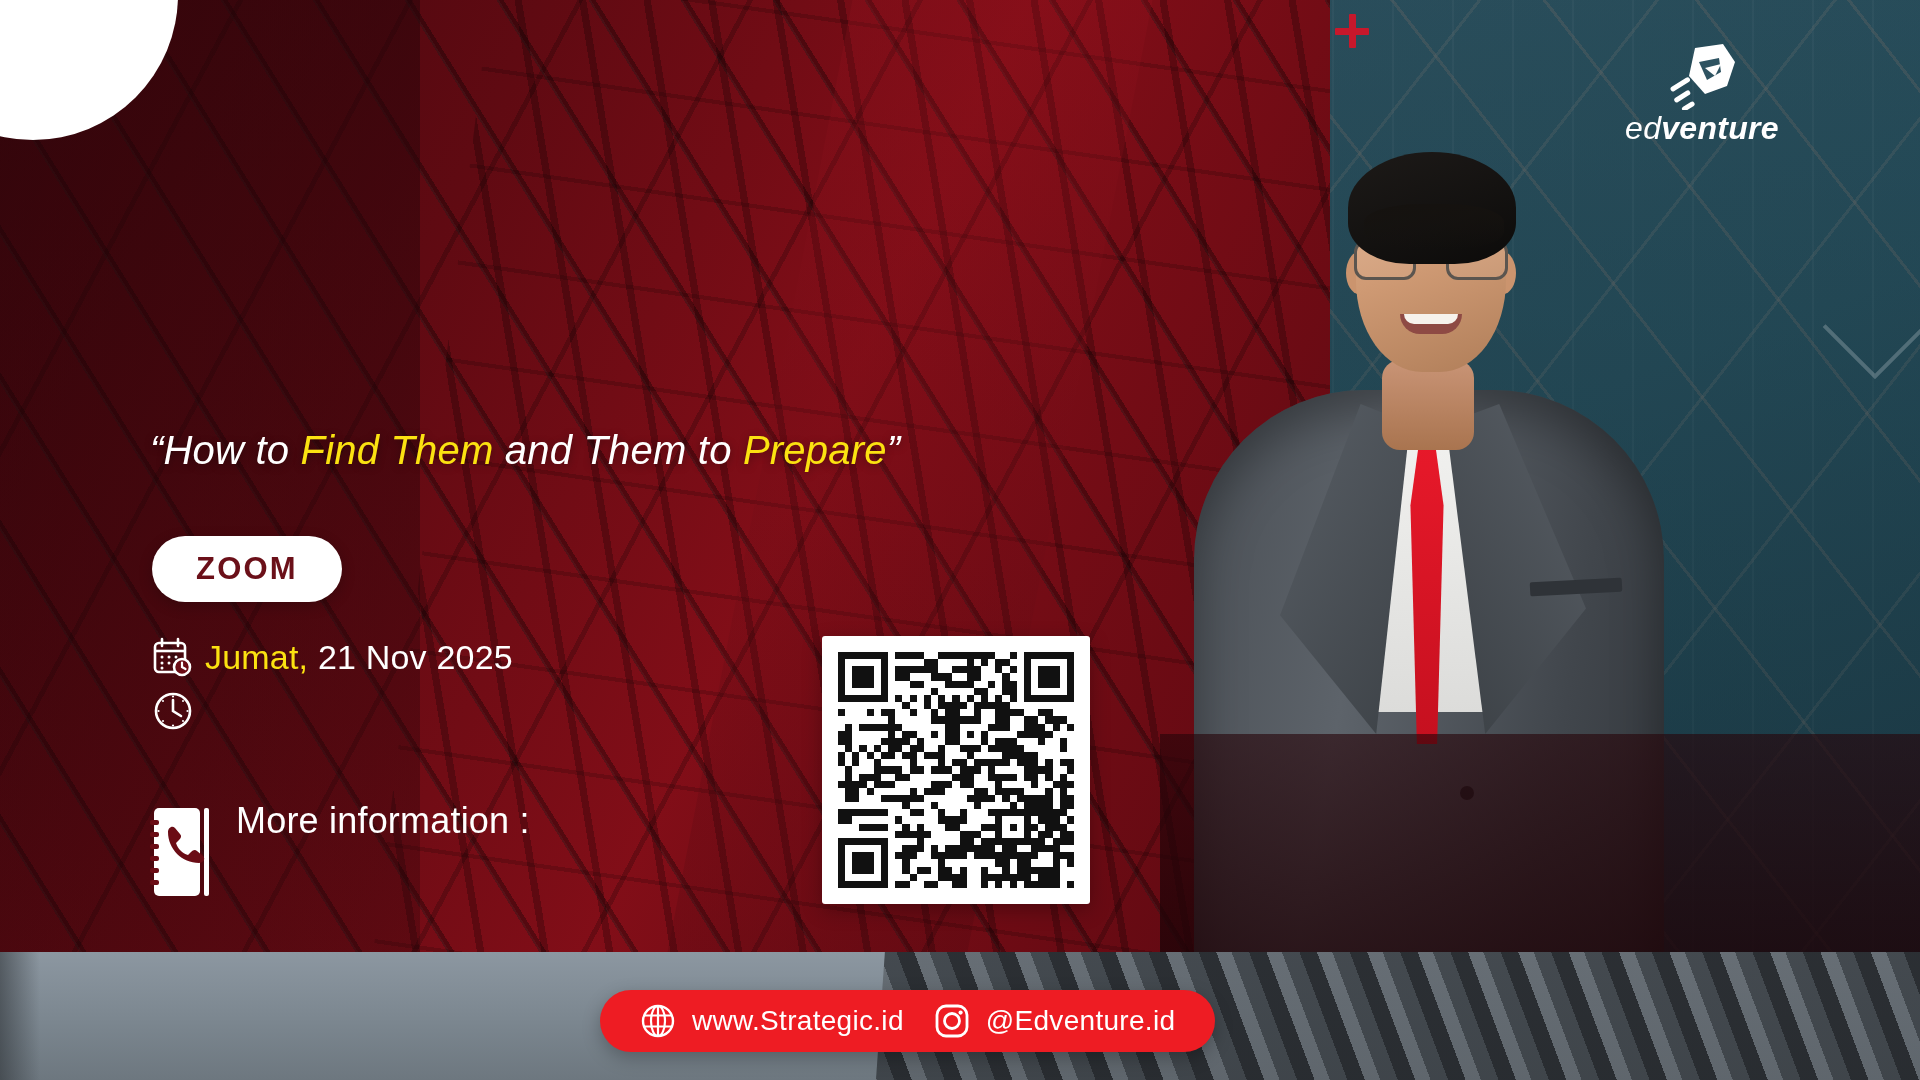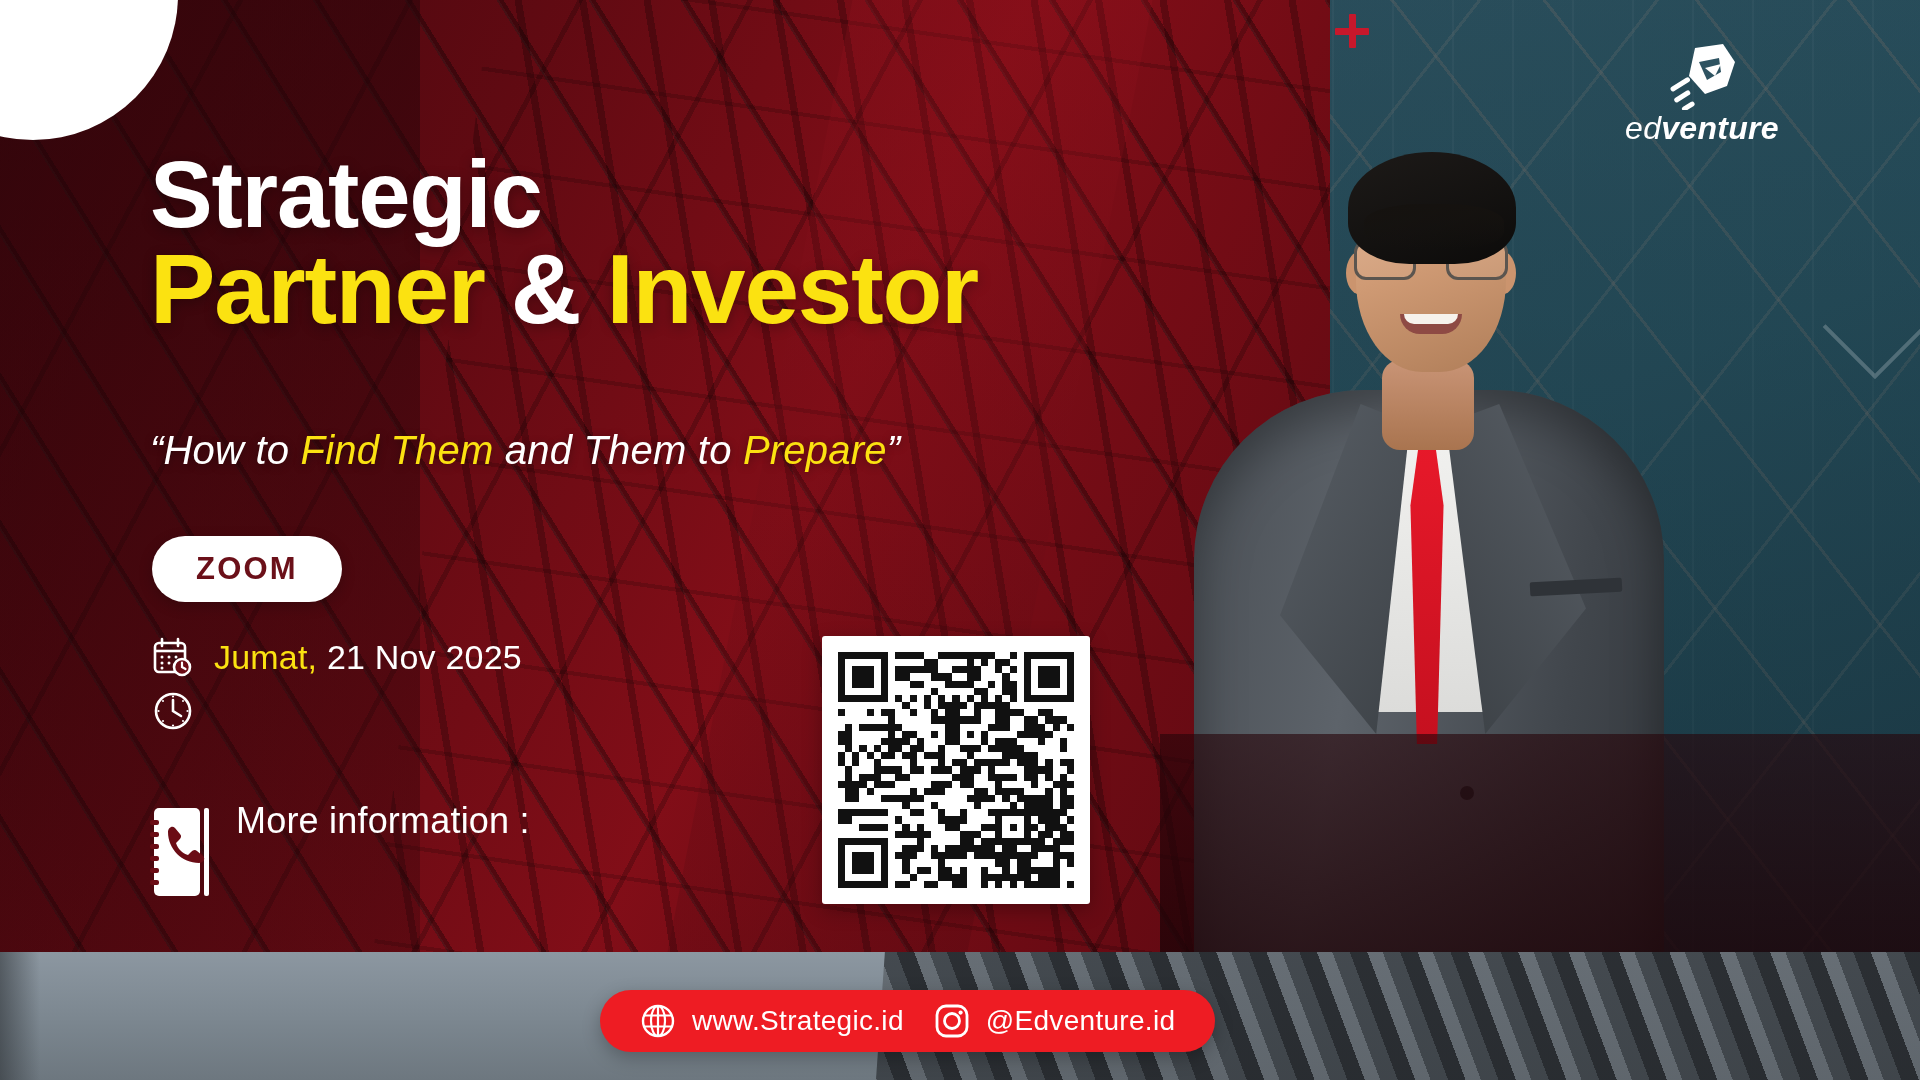--- a/index.html
+++ b/index.html
@@ -222,21 +222,21 @@
   
   .zoom-badge {
     position:absolute; left:152px; top:536px;
     padding:15px 44px; background:#ffffff; border-radius:40px;
     font-size:31px; font-weight:800; letter-spacing:2.2px; color:#6b1019;
     box-shadow:0 4px 14px rgba(0,0,0,.22);
   }
 
   
   .meta { position:absolute; left:152px; top:636px; }
-  .meta-row { display:flex; align-items:center; gap:20px; margin-bottom:12px; }
+  .meta-row { display:flex; align-items:center; gap:11px; margin-bottom:12px; }
   .meta-text { font-size:34px; color:#ffffff; letter-spacing:.2px; white-space:nowrap; }
   .meta-text .yellow { color:#fbe211; }
   .ic { width:42px; height:42px; flex:0 0 42px; }
 
   
   .contact { position:absolute; left:148px; top:800px; display:flex; align-items:flex-start; gap:22px; }
   .contact-icon { width:66px; height:92px; flex:0 0 66px; margin-top:6px; }
   .contact-label { font-size:36px; color:#ffffff; line-height:1.18; white-space:nowrap; letter-spacing:.2px; }
   .contact-phone { font-size:53px; font-weight:800; color:#fbe211; line-height:1.05; letter-spacing:.5px; white-space:nowrap; }
 
@@ -328,24 +328,20 @@
         <path d="M34 20 L54 16 L56 30 L42 38 Z" fill="#2e5361"></path>
         <path d="M40 26 L56 22 L50 34 Z" fill="#ffffff"></path>
         <rect x="4" y="40" width="22" height="5" rx="2.5" fill="#ffffff" transform="rotate(-32 15 42)"></rect>
         <rect x="8" y="52" width="18" height="5" rx="2.5" fill="#ffffff" transform="rotate(-32 17 54)"></rect>
         <rect x="16" y="62" width="14" height="5" rx="2.5" fill="#ffffff" transform="rotate(-32 23 64)"></rect>
       </svg>
     </div>
     <div class="logo-word"><span class="t">ed</span><span class="b">venture</span></div>
   </div>
 
-  <div class="headline">
-    <div class="h-line l1">Strategic</div>
-    <div class="h-line l2"><span class="yellow">Partner </span><span>&amp; </span><span class="yellow">Investor</span></div>
-  </div>
 
   <div class="subtitle"><span>“How to </span><span class="yellow">Find Them</span><span> and Them to </span><span class="yellow">Prepare</span><span>”</span></div>
 
   <div class="zoom-badge">ZOOM</div>
 
   <div class="meta">
     <div class="meta-row">
       <span class="ic">
         <svg viewBox="0 0 42 42" width="42" height="42" aria-hidden="true">
           <rect x="3" y="7" width="30" height="29" rx="4" fill="none" stroke="#fff" stroke-width="2.6"></rect>

